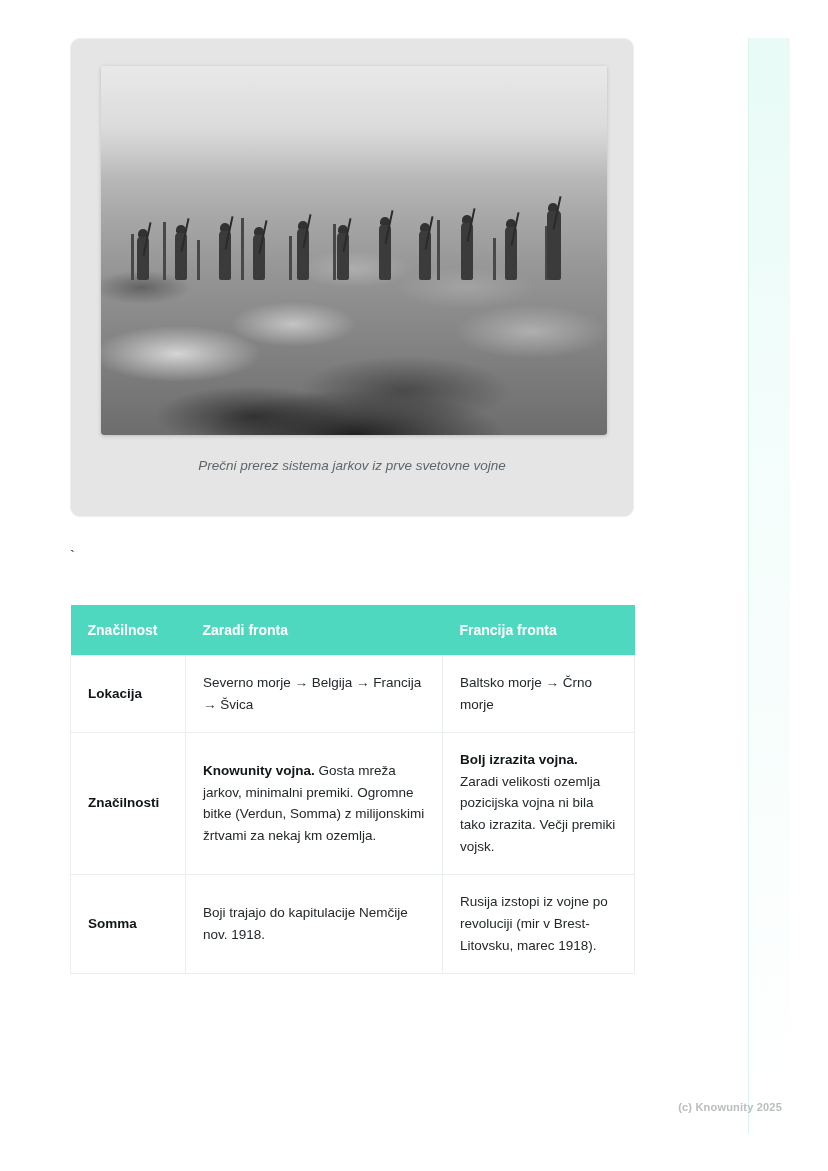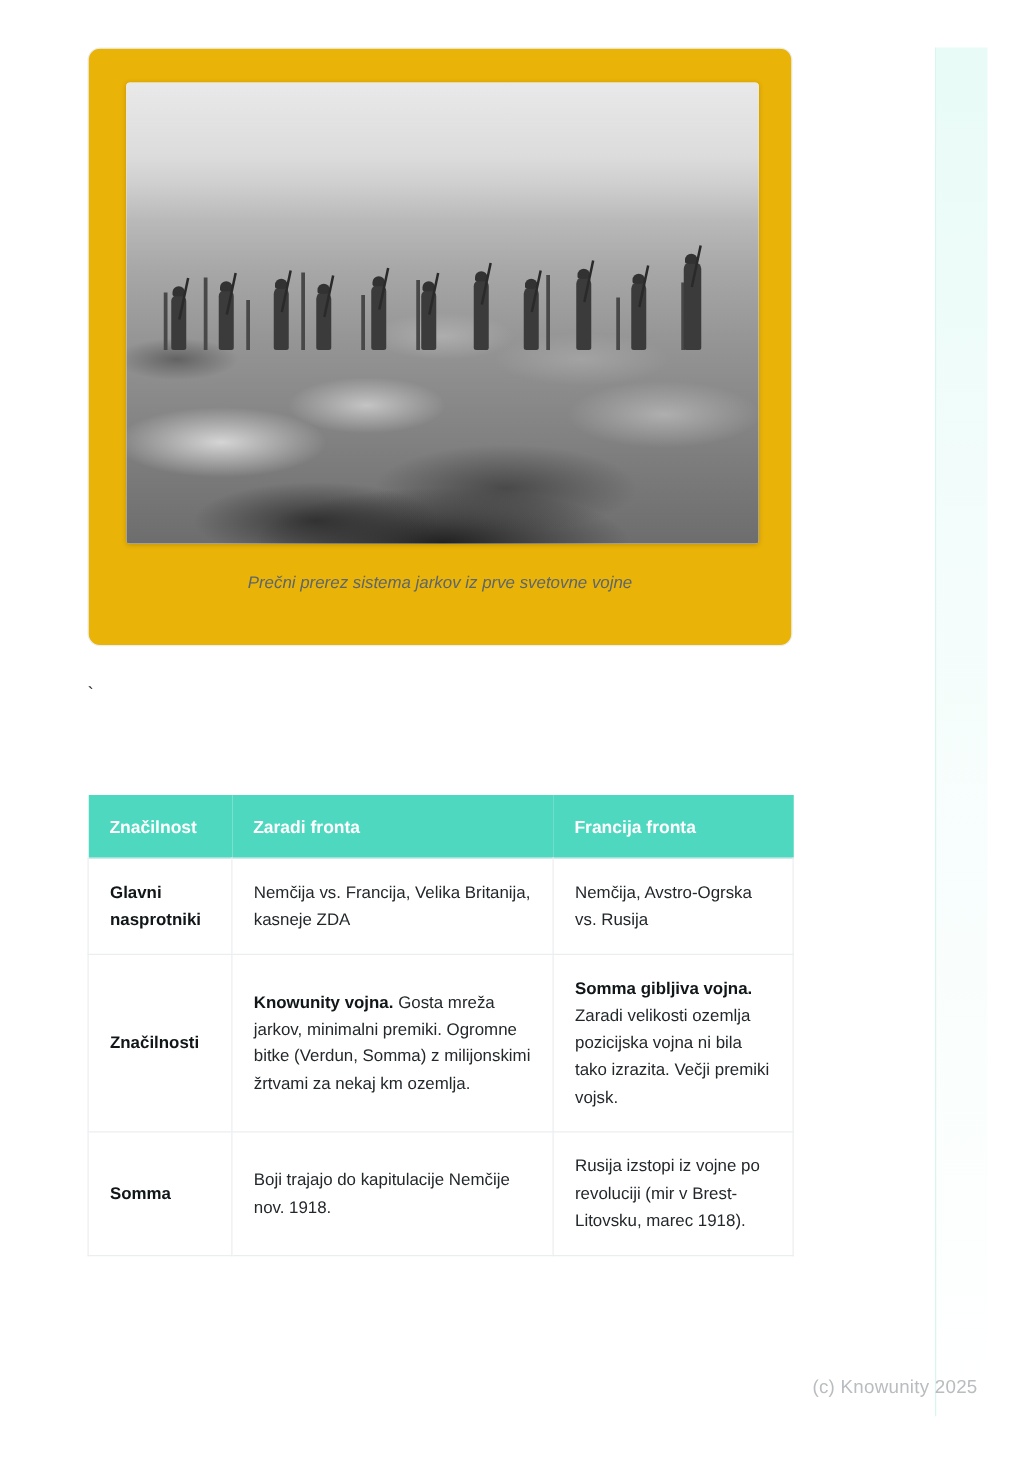--- a/index.html
+++ b/index.html
@@ -35,21 +35,21 @@
     height: 1171px;
   }
 
   
   .image-card {
     position: absolute;
     left: 70px;
     top: 38px;
     width: 564px;
     height: 479px;
-    background: #eab308;
+    background: #e5e5e5;
     border: 1px solid #e9eff0;
     border-radius: 10px;
   }
   .photo-frame {
     position: absolute;
     left: 30px;
     top: 27px;
     width: 506px;
     height: 369px;
     background: #ffffff;
@@ -146,21 +146,20 @@
     position: absolute;
     left: 70px;
     top: 605px;
     width: 564px;
   }
   table.compare {
     border-collapse: collapse;
     width: 564px;
     table-layout: fixed;
     background: #ffffff;
-    margin-top: 31px;
   }
   table.compare th {
     background: #4fd8c0;
     color: #ffffff;
     font-size: 14px;
     font-weight: 600;
     text-align: left;
     padding: 17px 17px;
     border: none;
     vertical-align: middle;
@@ -185,23 +184,24 @@
   th.h2 { width: 257px; }
   th.h3 { width: 192px; }
   .cell-lead { font-weight: 700; color: #111618; }
   .cell-rest { font-weight: 400; }
 
   
   .footer-credit {
     position: absolute;
     right: 46px;
     top: 1101px;
-    font-size: 15px;
+    font-size: 11px;
     color: #b9bdbf;
     letter-spacing: .2px;
+    font-weight: bold;
   }
 </style>
 </head>
 <body>
 
 <div class="page">
 
   <div class="edge-strip"></div>
 
   <div class="image-card">
@@ -247,28 +247,28 @@
       </colgroup>
       <thead>
         <tr>
           <th class="h1">Značilnost</th>
           <th class="h2">Zaradi fronta</th>
           <th class="h3">Francija fronta</th>
         </tr>
       </thead>
       <tbody>
         <tr>
-          <td class="rowhead">Glavni nasprotniki</td>
-          <td><span class="cell-rest">Nemčija vs. Francija, Velika Britanija, kasneje ZDA</span></td>
-          <td><span class="cell-rest">Nemčija, Avstro-Ogrska vs. Rusija</span></td>
+          <td class="rowhead">Lokacija</td>
+          <td><span class="cell-rest">Severno morje → Belgija → Francija → Švica</span></td>
+          <td><span class="cell-rest">Baltsko morje → Črno morje</span></td>
         </tr>
         <tr>
           <td class="rowhead">Značilnosti</td>
           <td><span class="cell-lead">Knowunity vojna.</span><span class="cell-rest"> Gosta mreža jarkov, minimalni premiki. Ogromne bitke (Verdun, Somma) z milijonskimi žrtvami za nekaj km ozemlja.</span></td>
-          <td><span class="cell-lead">Somma gibljiva vojna.</span><span class="cell-rest"> Zaradi velikosti ozemlja pozicijska vojna ni bila tako izrazita. Večji premiki vojsk.</span></td>
+          <td><span class="cell-lead">Bolj izrazita vojna.</span><span class="cell-rest"> Zaradi velikosti ozemlja pozicijska vojna ni bila tako izrazita. Večji premiki vojsk.</span></td>
         </tr>
         <tr>
           <td class="rowhead">Somma</td>
           <td><span class="cell-rest">Boji trajajo do kapitulacije Nemčije nov. 1918.</span></td>
           <td><span class="cell-rest">Rusija izstopi iz vojne po revoluciji (mir v Brest-Litovsku, marec 1918).</span></td>
         </tr>
       </tbody>
     </table>
   </div>
 

